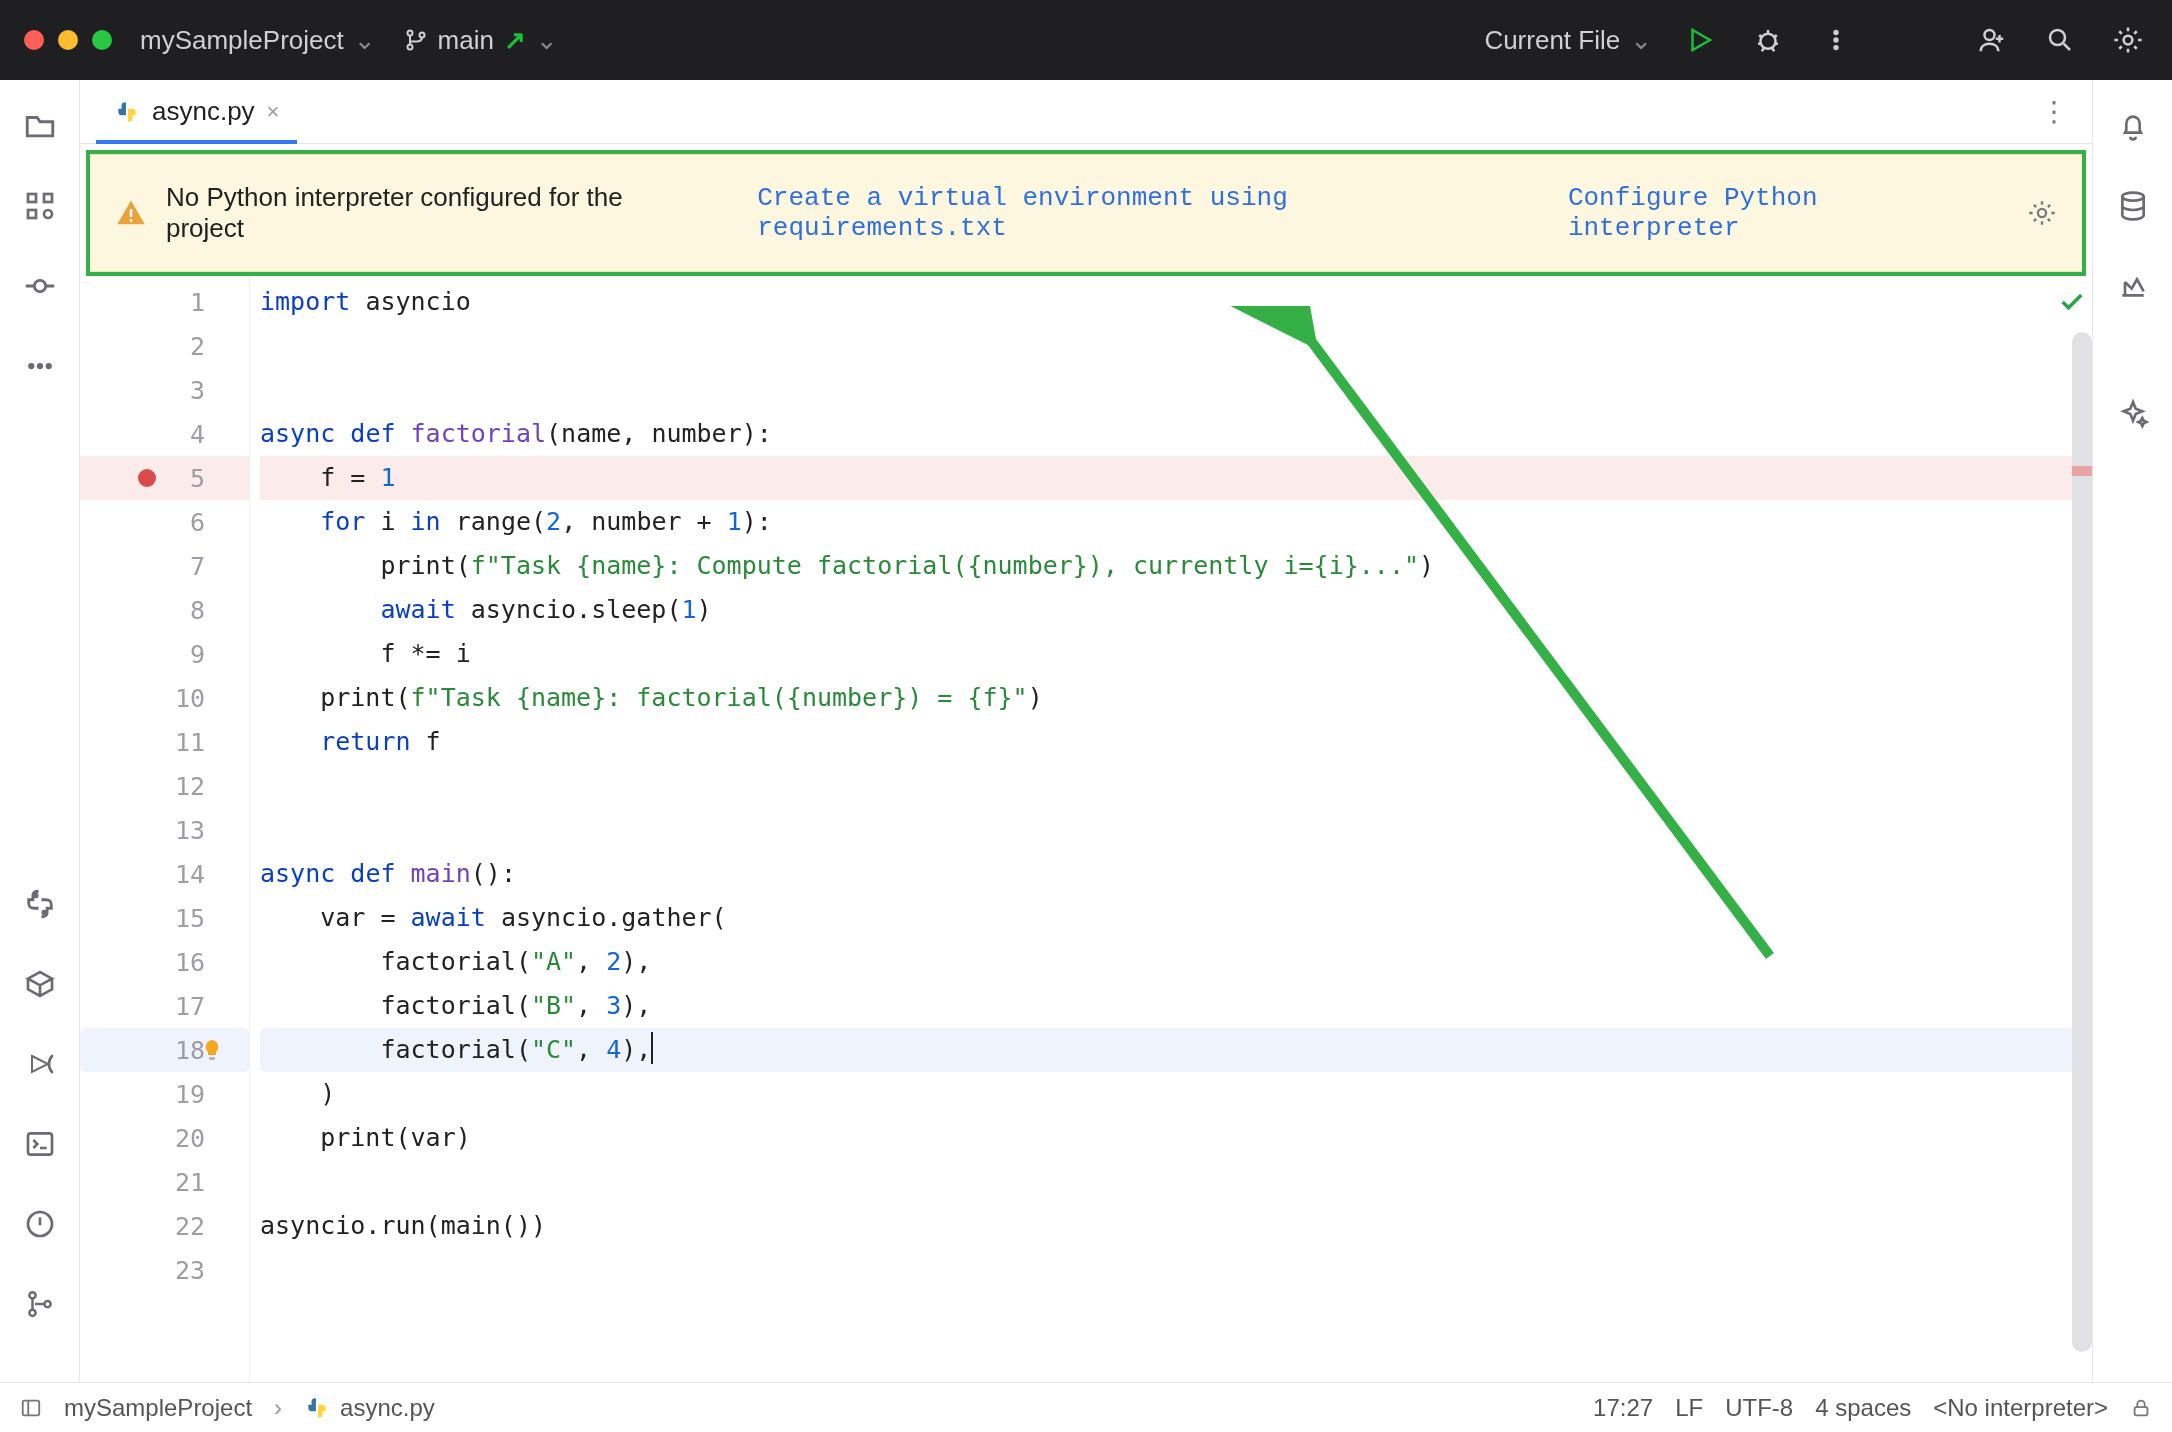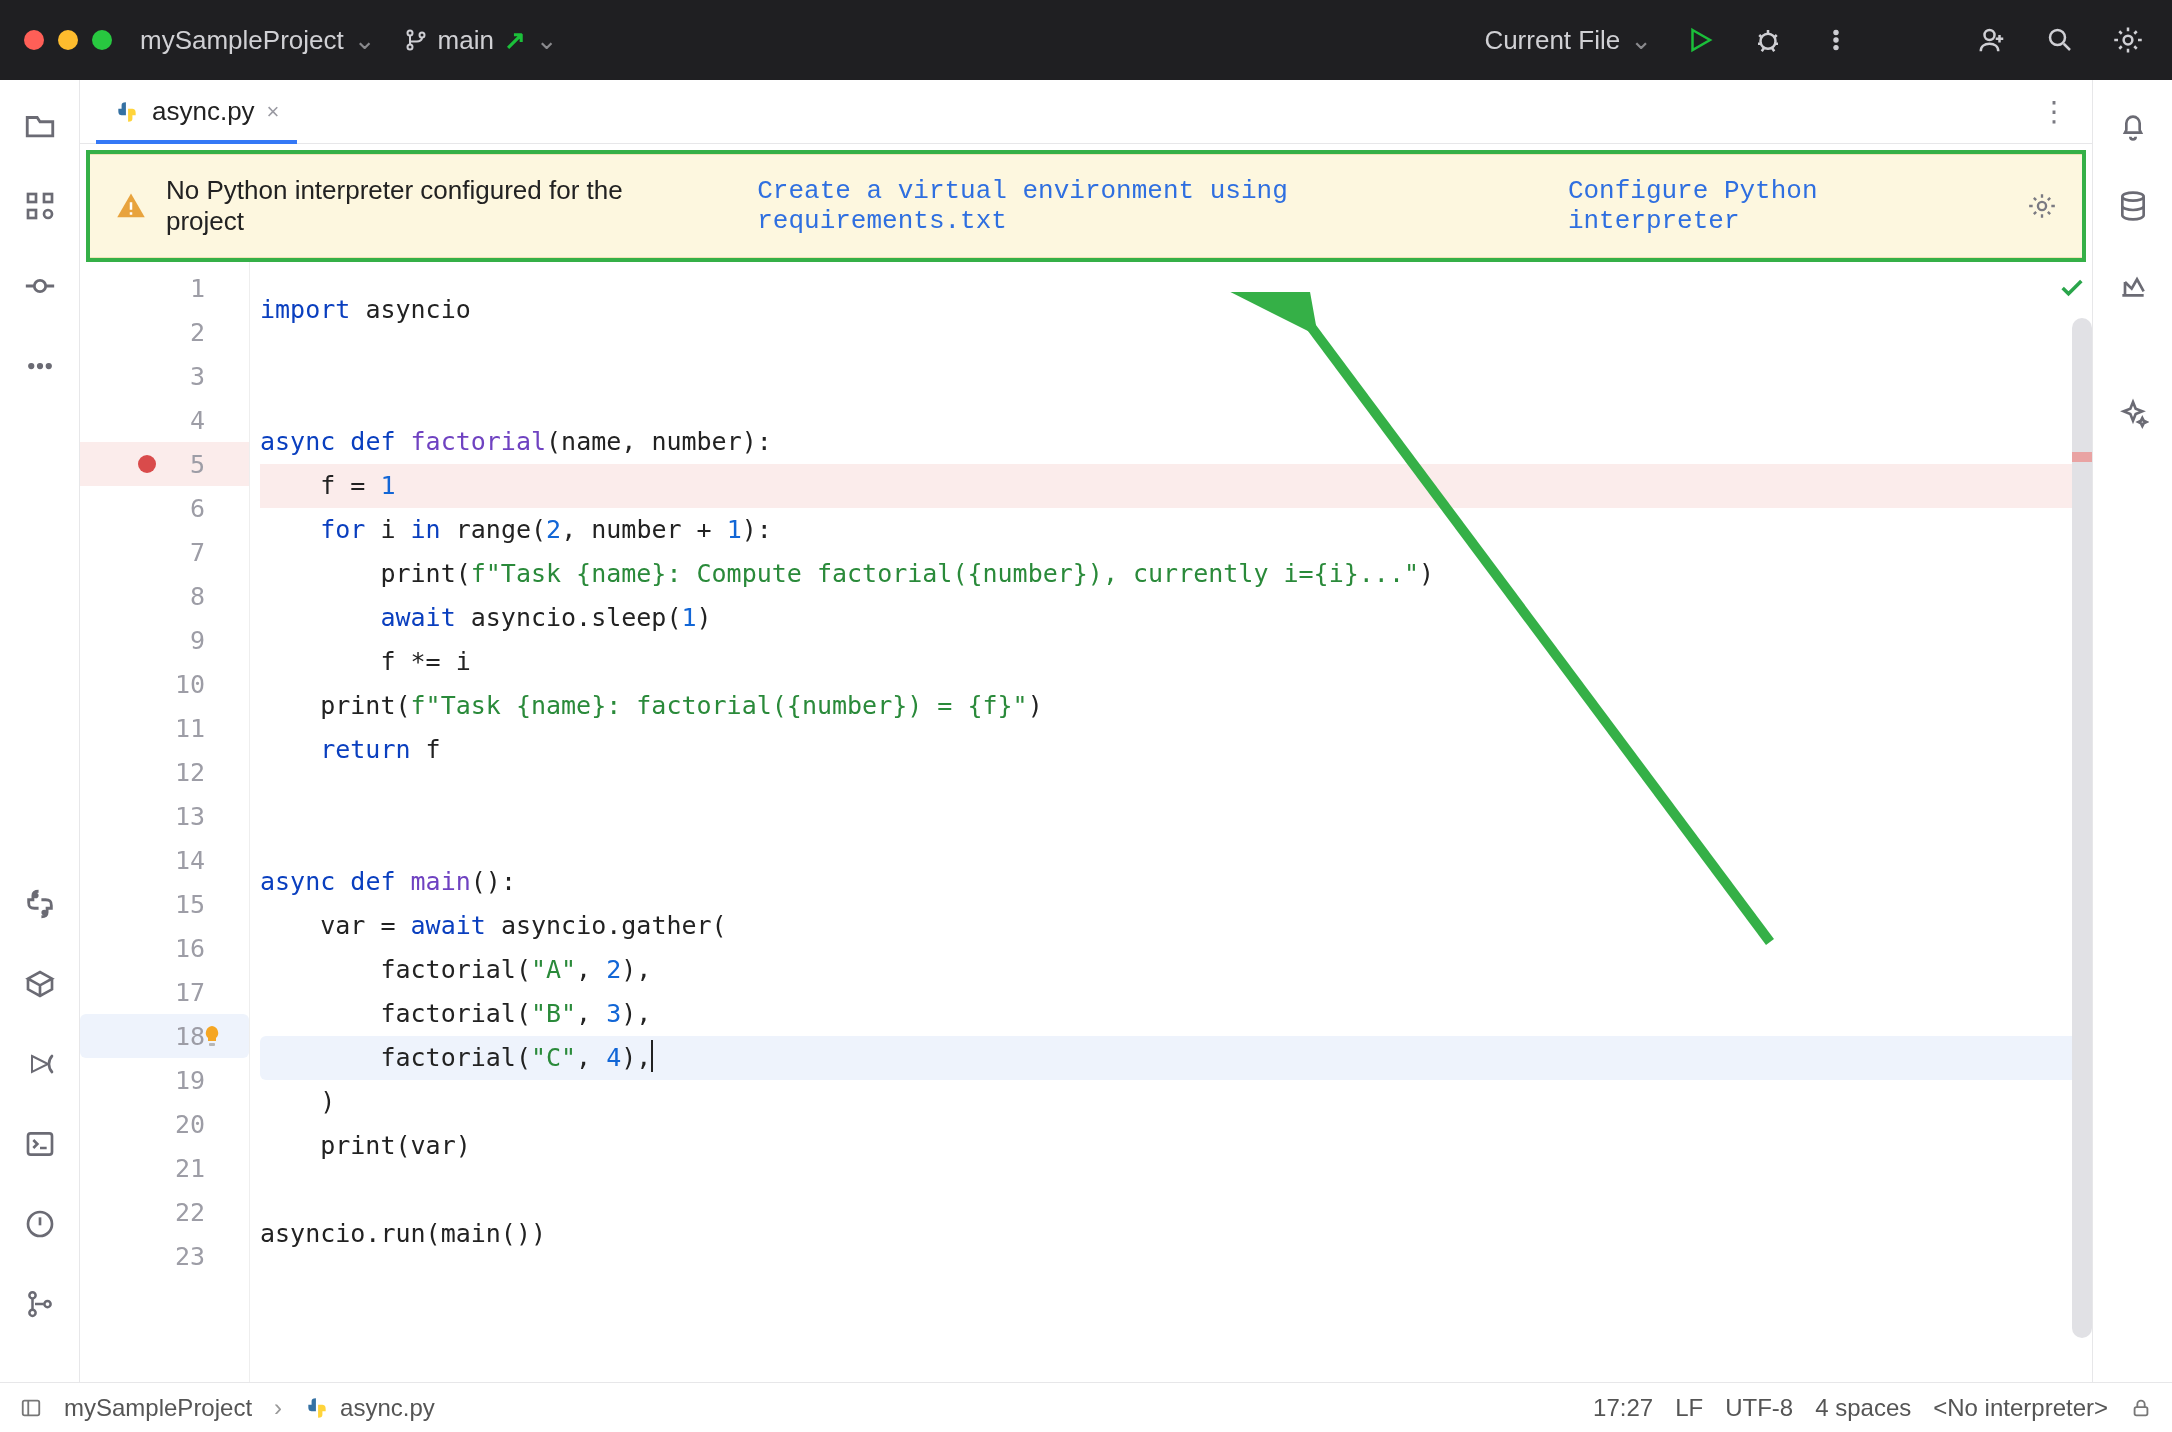--- a/index.html
+++ b/index.html
@@ -45,42 +45,42 @@
   .tab .close { color:#9a9aa2; font-size:22px; }
   .tabs-spacer{flex:1;}
   .tab-menu { color:#7a7a82; font-size:28px; padding-right:8px; }
 
   .py-icon { width:26px; height:26px; }
 
   
   .banner-wrap { position:relative; border:4px solid #35b047; margin:6px 6px 0 6px; }
   .banner {
     background:#fdf7df; border-top:1px solid #efe4b6; border-bottom:1px solid #efe4b6;
-    display:flex; align-items:center; gap:20px; padding:20px 26px; font-size:26px;
+    display:flex; align-items:center; gap:20px; padding:27px 26px; font-size:26px;
   }
   .banner .warn { width:30px; height:30px; }
   .banner-spacer { flex:1; }
   .banner a { color:#2f6fe0; text-decoration:none; margin-left:40px; cursor:pointer;font-family:Liberation Mono, monospace; }
   .banner .cog { margin-left:28px; }
 
   
   .code-area { flex:1; display:flex; position:relative; overflow:hidden; }
   .gutter {
     width:170px; background:#fff;
     font-family: Menlo, Consolas, monospace; font-size:25px; color:#9d9da6;
     border-right:1px solid #eee;
   }
   .grow { padding:4px 0; }
   .gline { height:44px; display:flex; align-items:center; justify-content:flex-end; padding-right:44px; position:relative; }
   .gline .bp { position:absolute; left:58px; width:18px; height:18px; border-radius:50%; background:#d94b4b; }
   .gline .bulb { position:absolute; left:120px; width:24px; height:24px; }
 
   .code {
     flex:1; font-family: Menlo, Consolas, monospace; font-size:25px; line-height:44px;
-    padding:20px 0 4px 10px; position:relative; white-space:pre;margin-top:6px;
+    padding:4px 0 4px 10px; position:relative; white-space:pre;
   }
   .cline { height:44px; }
   .hl-bp { background:#fbeceb; }
   .hl-cur { background:#eef3fc;border-radius:6px; }
   .caret { display:inline-block; width:2px; height:32px; background:#222; vertical-align:-6px; }
 
   .tok-kw{color:#0a3fbf;} .tok-fn{color:#6f42c1;} .tok-num{color:#1266d6;}
   .tok-str{color:#2a8a3a;} .tok-op,.tok-id{color:#222;}
 
   .arrow-annot { position:absolute; pointer-events:none; }

